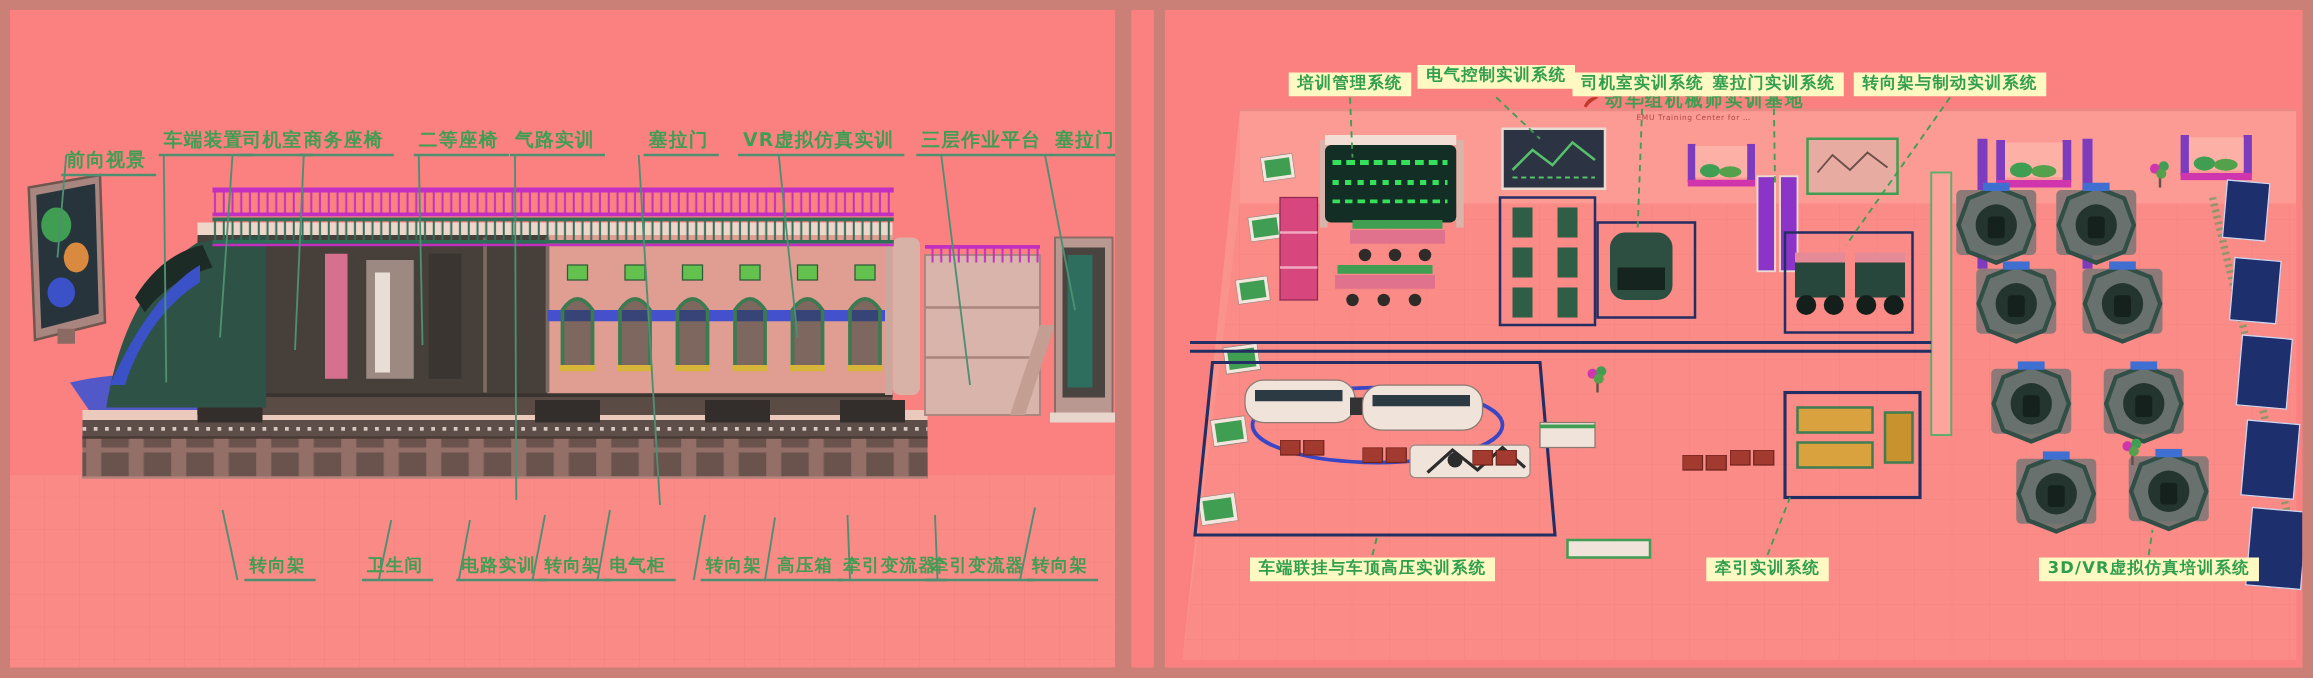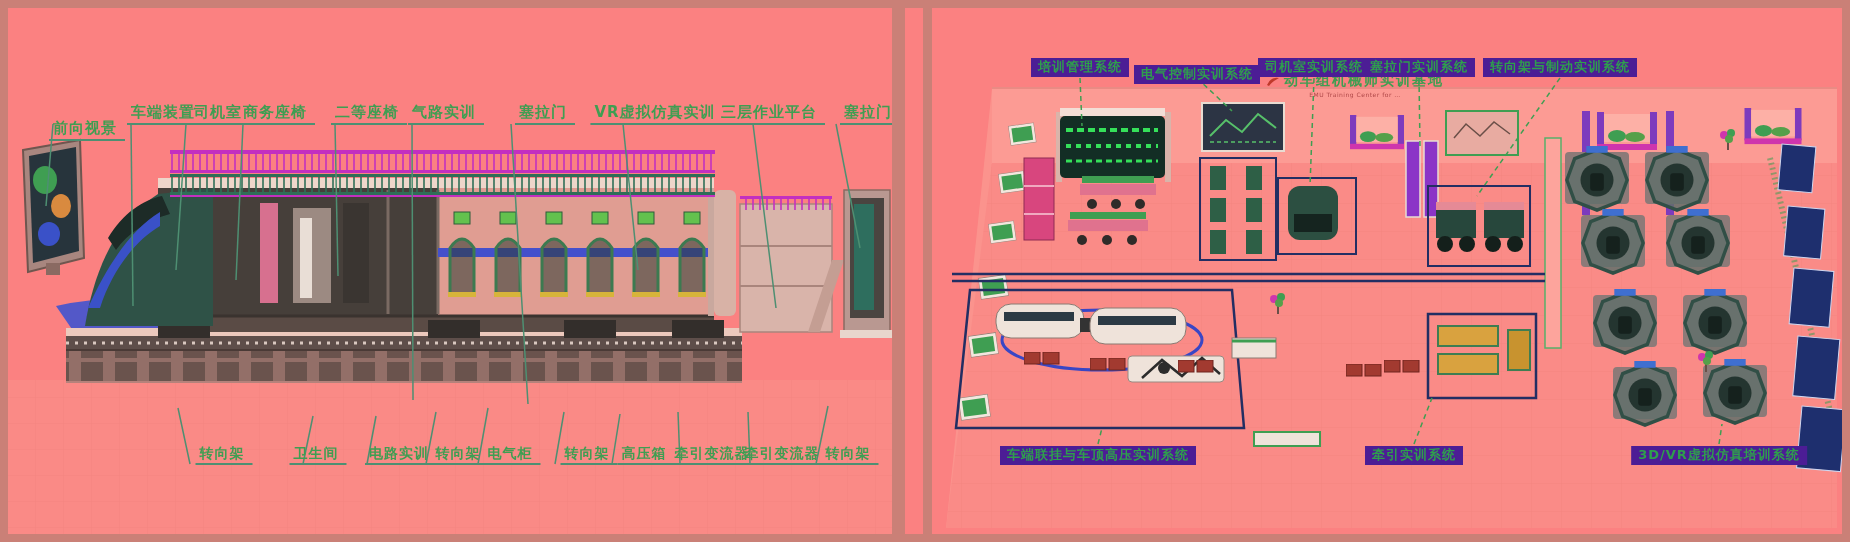--- a/index.html
+++ b/index.html
@@ -10,21 +10,21 @@
   .panel-right{left:932px;width:910px;}
   .gap-stripe{position:absolute;top:8px;left:905px;width:18px;height:526px;background:#fb8181;}
   .scene,.leaders{position:absolute;left:0;top:0;}
   .leaders{pointer-events:none;}
   .lab{position:absolute;transform:translateX(-50%);white-space:nowrap;
        font-size:15px;font-weight:600;color:#3f9e52;letter-spacing:1px;
        border-bottom:2px solid #4e8f72;padding:0 8px 2px 4px;line-height:1.15;}
   .lab-sm{font-size:14px;}
   .chip{position:absolute;transform:translateX(-50%);white-space:nowrap;
         font-size:13px;font-weight:600;color:#2f9e4d;letter-spacing:1px;
-        background:#4c1d95;padding:1px 7px 2px;line-height:1.25;}
+        background:#fef9c3;padding:1px 7px 2px;line-height:1.25;}
   .banner{position:absolute;left:423px;top:64px;transform:translateX(-50%);
           text-align:center;white-space:nowrap;}
   .banner-row{display:flex;align-items:center;gap:4px;justify-content:center;}
   .banner-title{font-size:14px;font-weight:700;color:#3f9e52;letter-spacing:2px;}
   .banner-sub{font-size:6px;color:#b04848;letter-spacing:.5px;margin-top:1px;}
 </style>
 </head>
 <body>
 
 <div class="stage">
@@ -159,21 +159,21 @@
         <line x1="808" y1="456" x2="820" y2="398" stroke="#4e8f72" stroke-width="1.5"></line>
       </svg>
   <div class="lab" style="left: 79px; top: 112px;">前向视景</div>
       <div class="lab" style="left: 157px; top: 96px;">车端装置</div>
       <div class="lab" style="left: 212px; top: 96px;">司机室</div>
       <div class="lab" style="left: 269px; top: 96px;">商务座椅</div>
       <div class="lab" style="left: 361px; top: 96px; text-align: right;">二等座椅</div>
       <div class="lab" style="left: 438px; top: 96px;">气路实训</div>
       <div class="lab" style="left: 537px; top: 96px;">塞拉门</div>
       <div class="lab" style="left: 649px; top: 96px;">VR虚拟仿真实训</div>
-      <div class="lab" style="left: 763px; top: 96px; text-align: center;">三层作业平台</div>
+      <div class="lab" style="left: 779px; top: 96px; text-align: center;">三层作业平台</div>
       <div class="lab" style="left: 862px; top: 96px;">塞拉门</div>
       <div class="lab lab-sm" style="left: 216px; top: 437px;">转向架</div>
       <div class="lab lab-sm" style="left: 310px; top: 437px;">卫生间</div>
       <div class="lab lab-sm" style="left: 393px; top: 437px;">电路实训</div>
       <div class="lab lab-sm" style="left: 452px; top: 437px;">转向架</div>
       <div class="lab lab-sm" style="left: 504px; top: 437px;">电气柜</div>
       <div class="lab lab-sm" style="left: 581px; top: 437px;">转向架</div>
       <div class="lab lab-sm" style="left: 638px; top: 437px;">高压箱</div>
       <div class="lab lab-sm" style="left: 706px; top: 437px;">牵引变流器</div>
       <div class="lab lab-sm" style="left: 776px; top: 437px;">牵引变流器</div>
@@ -409,21 +409,21 @@
     <div class="banner">
       <div class="banner-row">
         <svg width="14" height="12" viewBox="0 0 14 12">
           <path d="M1 10 Q5 1 13 3 L8 6 Q5 8 3 11 Z" fill="#c0392b"></path>
         </svg>
         <span class="banner-title">动车组机械师实训基地</span>
       </div>
       <div class="banner-sub">EMU Training Center for …</div>
     </div>
   <div class="chip" style="left: 148px; top: 50px;">培训管理系统</div>
-      <div class="chip" style="left: 265px; top: 57px;">电气控制实训系统</div>
+      <div class="chip" style="left: 265px; top: 44px;">电气控制实训系统</div>
       <div class="chip" style="left: 382px; top: 50px;">司机室实训系统</div>
       <div class="chip" style="left: 487px; top: 50px;">塞拉门实训系统</div>
       <div class="chip" style="left: 628px; top: 50px;">转向架与制动实训系统</div>
       <div class="chip" style="left: 166px; top: 438px;">车端联挂与车顶高压实训系统</div>
       <div class="chip" style="left: 482px; top: 438px;">牵引实训系统</div>
       <div class="chip" style="left: 787px; top: 438px;">3D/VR虚拟仿真培训系统</div>
     </div>
 </div>
 
 </body></html>

